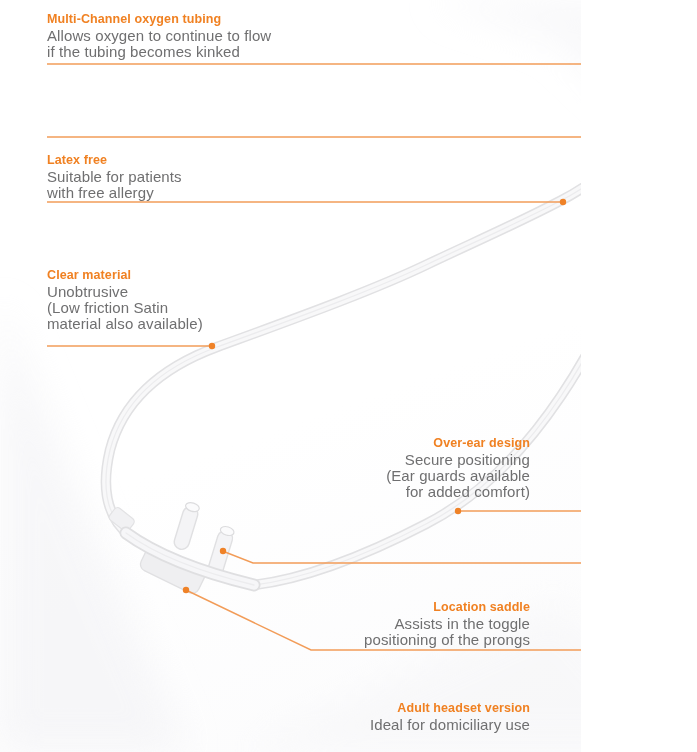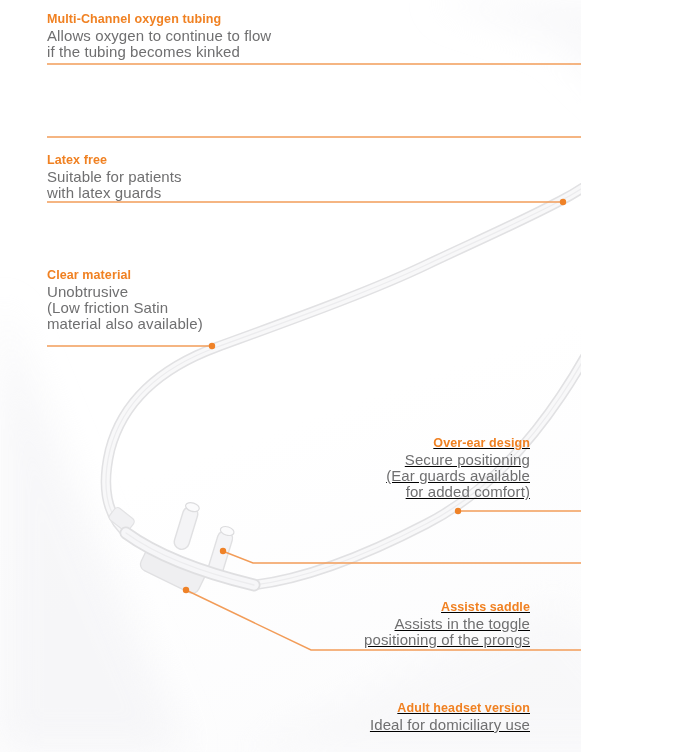--- a/index.html
+++ b/index.html
@@ -4,21 +4,21 @@
 <style>
   html,body{margin:0;padding:0;background:#ffffff;}
   .stage{
     position:relative;width:581px;height:752px;overflow:hidden;
     background:linear-gradient(160deg,#ffffff 55%,#fbfbfc 100%);
     font-family:"Liberation Sans",sans-serif;
   }
   .stage svg{position:absolute;left:0;top:0;}
   .ann{position:absolute;}
   .ann.left{left:47px;text-align:left;}
-  .ann.right{right:51px;text-align:right;text-decoration:underline;}
+  .ann.right{right:51px;text-align:right;}
   .ann-title{
     font-size:12.5px;font-weight:bold;color:#F08122;
     line-height:17px;letter-spacing:0.1px;
   }
   .ann-line{
     font-size:15px;color:#6F6F70;line-height:16px;letter-spacing:0.1px;
   }
   .ann-note{margin-top:0;}
   
   .t-out{fill:none;stroke:#E1E1E3;stroke-width:10.5;stroke-linecap:round;}
@@ -123,40 +123,40 @@
   <div class="ann left" style="top:11px">
     <div class="ann-title">Multi-Channel oxygen tubing</div>
     <div class="ann-line">Allows oxygen to continue to flow</div>
     <div class="ann-line">if the tubing becomes kinked</div>
   </div>
 
 
   <div class="ann left" style="top:152px">
     <div class="ann-title">Latex free</div>
     <div class="ann-line">Suitable for patients</div>
-    <div class="ann-line">with latex guards</div>
+    <div class="ann-line">with free allergy</div>
   </div>
 
   <div class="ann left" style="top:267px">
     <div class="ann-title">Clear material</div>
     <div class="ann-line">Unobtrusive</div>
     <div class="ann-line ann-note">(Low friction Satin</div>
     <div class="ann-line">material also available)</div>
   </div>
 
   <div class="ann right" style="top:435px">
     <div class="ann-title">Over-ear design</div>
     <div class="ann-line">Secure positioning</div>
     <div class="ann-line ann-note">(Ear guards available</div>
     <div class="ann-line">for added comfort)</div>
   </div>
 
 
   <div class="ann right" style="top:599px">
-    <div class="ann-title">Assists saddle</div>
+    <div class="ann-title">Location saddle</div>
     <div class="ann-line">Assists in the toggle</div>
     <div class="ann-line">positioning of the prongs</div>
   </div>
 
   <div class="ann right" style="top:700px">
     <div class="ann-title">Adult headset version</div>
     <div class="ann-line">Ideal for domiciliary use</div>
   </div>
 
 </div>

